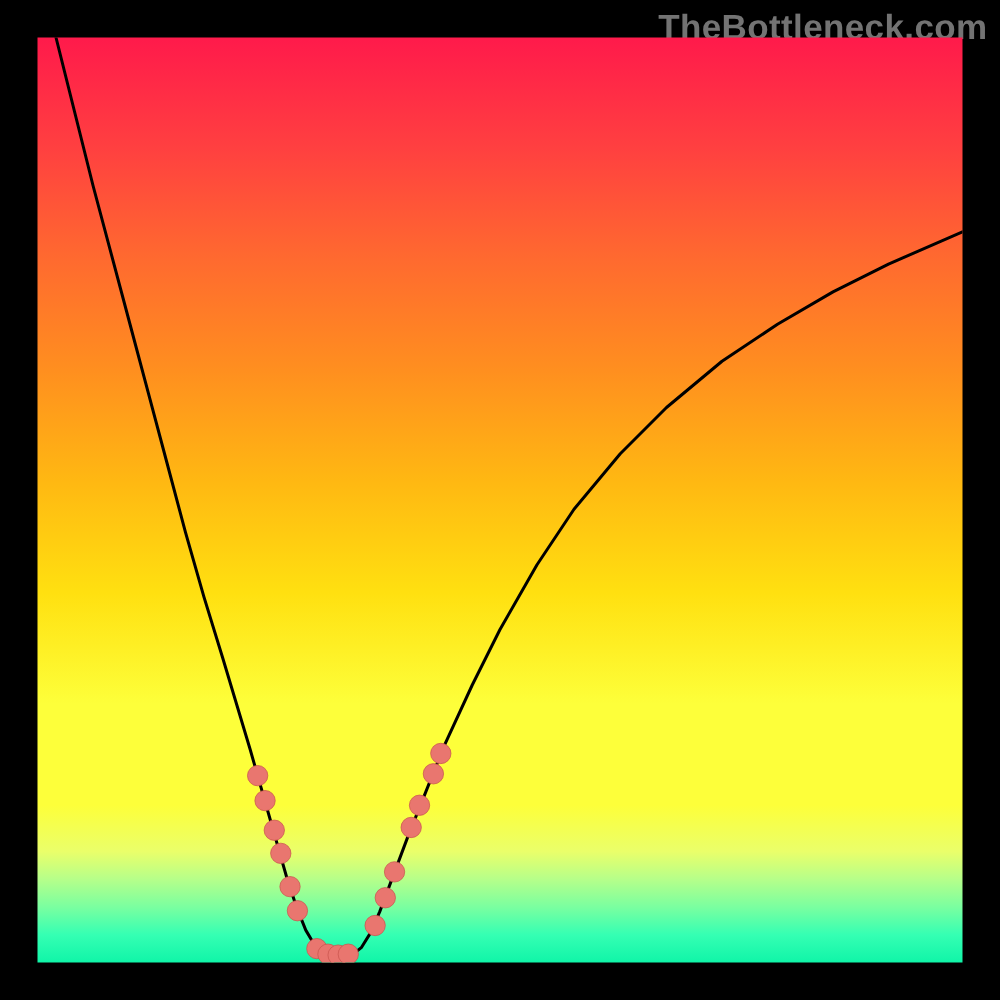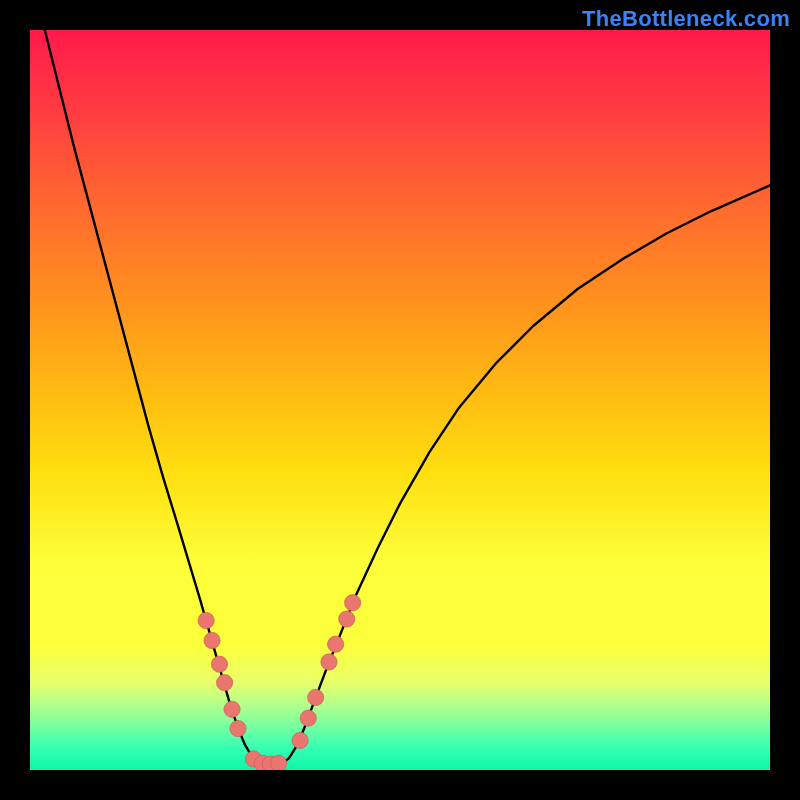--- a/index.html
+++ b/index.html
@@ -37,22 +37,22 @@
       #b6ff8a 91%,
       #7affa0 94%,
       #35ffb3 97%,
       #10f5a8 100%
     );
   }
   .watermark {
     position: absolute;
     top: 6px;
     right: 10px;
-    color: #3b82f6;
-    font-size: 22px;
+    color: #737373;
+    font-size: 28px;
     font-weight: 600;
     letter-spacing: 0.3px;
     user-select: none;
   }
   svg.overlay {
     position: absolute;
     left: 0;
     top: 0;
     width: 740px;
     height: 740px;

